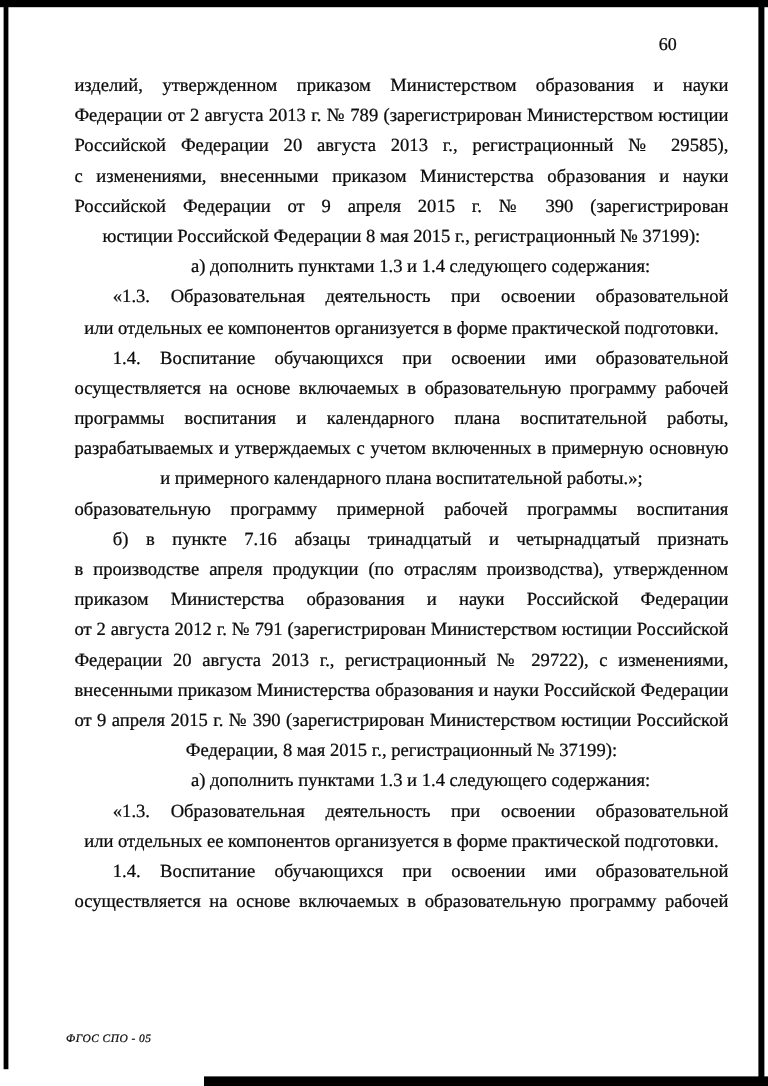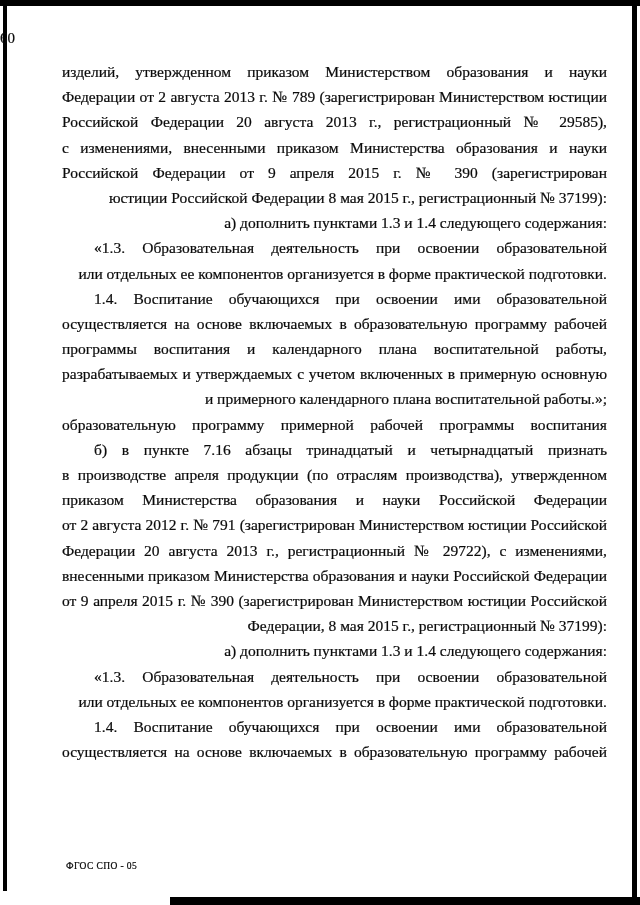--- a/index.html
+++ b/index.html
@@ -19,49 +19,50 @@
   .frame-top    { position: absolute; left: 0;   top: 0;    width: 640px; height: 6px;  background: #000; }
   .frame-left   { position: absolute; left: 3px; top: 0;    width: 4px;   height: 891px; background: #000; }
   .frame-right  { position: absolute; left: 632px; top: 2px; width: 5px;  height: 898px; background: #000; }
   .frame-bottom { position: absolute; left: 170px; top: 897px; width: 470px; height: 8px; background: #000; }
 
   .page-number {
     position: absolute;
     top: 30px;
     left: 0;
     width: 564px;
-    text-align: left;
+    text-align: right;
     font-size: 15px;
     -webkit-text-stroke: 0.2px #000;
   }
 
   .content {
     position: absolute;
     left: 62px;
     top: 59px;
     width: 545px;
     -webkit-text-stroke: 0.2px #000;
   }
   .line {
     height: 25.2px;
     line-height: 25.2px;
     font-size: 15.5px;
     white-space: normal;
     overflow: hidden;
   }
   .line.j { text-align: justify; text-align-last: justify; }
-  .line.l { text-align: right; }
+  .line.l { text-align: center; }
   .line.indent { text-indent: 32px; }
 
   .doc-footer {
     position: absolute;
-    left: 66px;
+    left: 55px;
     top: 861px;
     font-size: 9.5px;
     letter-spacing: 0.4px;
+    font-style: italic;
     -webkit-text-stroke: 0.2px #000;
   }
 </style>
 </head>
 <body>
 
 <div class="frame-top"></div>
 <div class="frame-left"></div>
 <div class="frame-right"></div>
 <div class="frame-bottom"></div>

